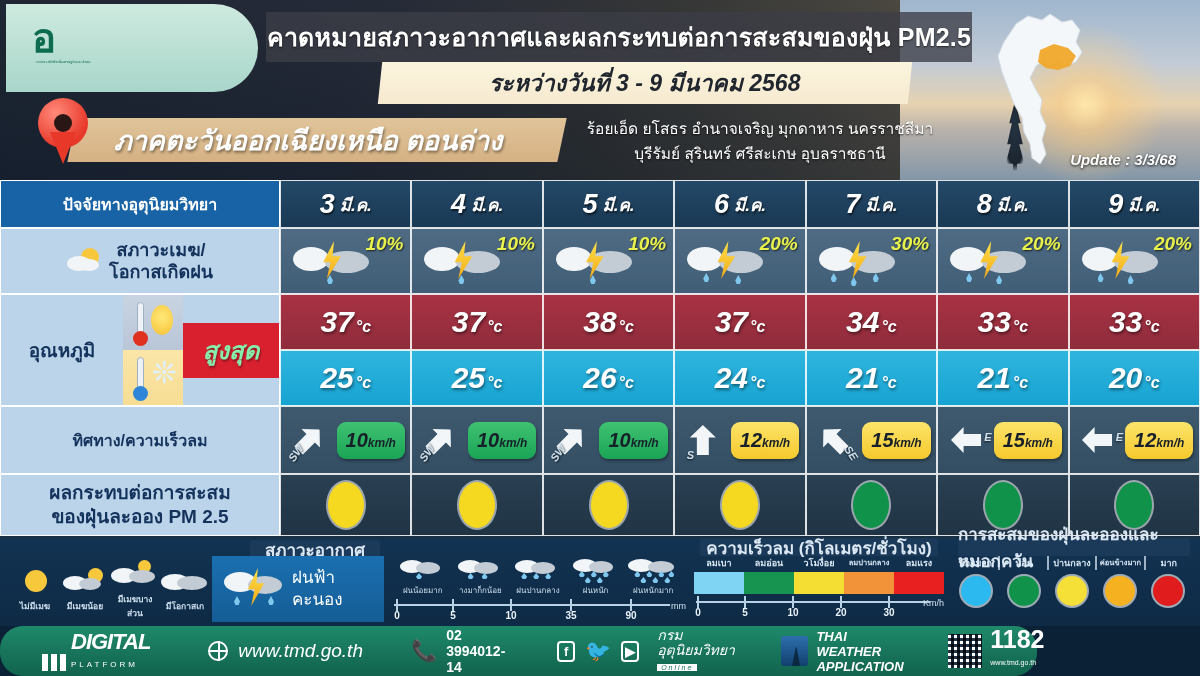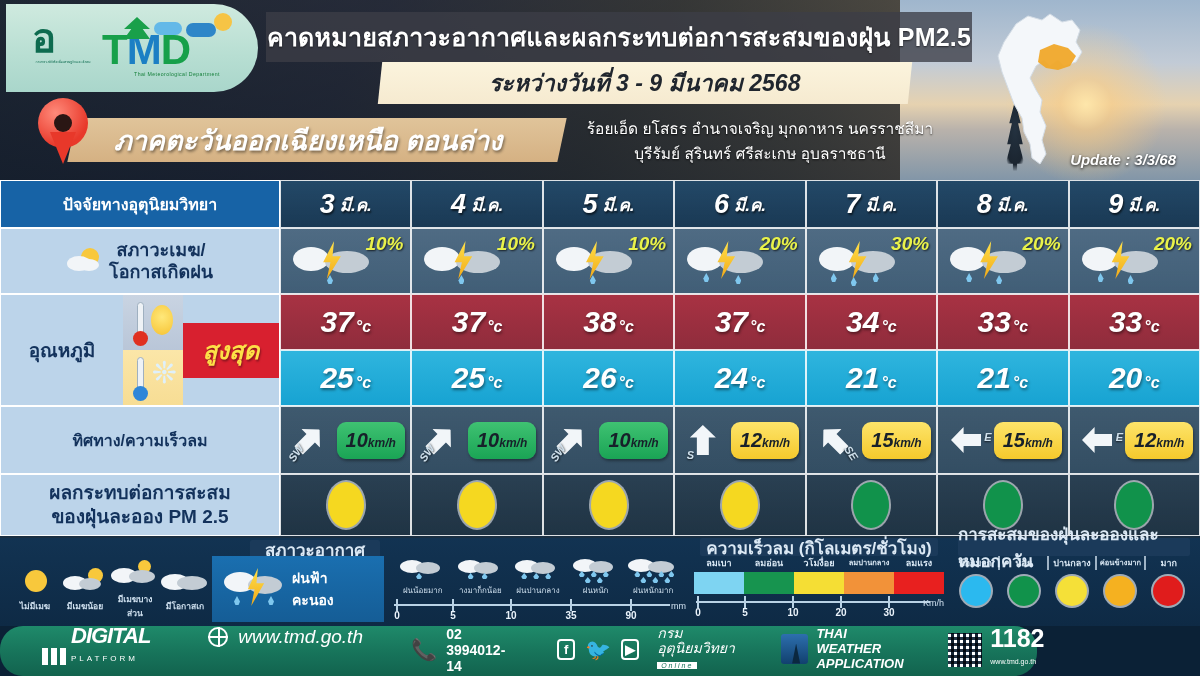--- a/index.html
+++ b/index.html
@@ -179,21 +179,21 @@
   .thermo-hot { height: 55px; background: linear-gradient(180deg,#c9d4e2,#b9c6d8); position: relative; }
   .thermo-cold { height: 55px; background: linear-gradient(180deg,#fbe6a8,#f7dd94); position: relative; }
   .thermo-stick { position: absolute; left: 14px; top: 7px; width: 7px; height: 34px;
     background: #eef2f6; border-radius: 4px; border: 1px solid #9fb0c0; }
   .thermo-bulb { position: absolute; left: 10px; top: 36px; width: 15px; height: 15px; border-radius: 50%; }
   .sun-ic { position: absolute; right: 10px; top: 10px; width: 22px; height: 30px; border-radius: 50%;
     background: radial-gradient(circle at 50% 40%, #ffe87a, #f6c232); }
   .flake { position: absolute; right: 6px; top: 8px; color: #dff0fb; font-size: 30px; line-height: 30px; }
   .sugsud, .tamsud {
     flex: 1 1 0; height: 55px; display: flex; align-items: center; justify-content: center;
-    color: #fde047; font-weight: bold; font-size: 24px; font-style: italic;
+    color: #86efac; font-weight: bold; font-size: 24px; font-style: italic;
     text-shadow: 1px 2px 2px rgba(0,0,0,.35);
   }
   .sugsud { background: #d8202f; }
   .tamsud { background: #1d3f8f; }
 
   
   .row-wind { top: 226px; height: 68px; }
   .row-wind .label-cell { font-size: 16px; }
   .row-wind .day-cell {
     background: linear-gradient(180deg, rgba(82,110,132,.6), rgba(60,88,110,.7));
@@ -236,21 +236,21 @@
     position: absolute; height: 18px; background: #1b3a5a; color: #dce9f5;
     font-size: 17px; font-weight: bold; display: flex; align-items: center; justify-content: center;
     border-radius: 2px;
   }
   .lg-sky { position: absolute; left: 10px; top: 20px; width: 200px; height: 62px;
     display: flex; align-items: center; justify-content: space-around; font-weight: bold; }
   .lg-sky .it { width: 48px; text-align: center; color: #cfe0ef; font-size: 8.5px; }
   .lg-sky .ic { height: 30px; position: relative; margin-bottom: 3px; }
   .lg-storm { position: absolute; left: 212px; top: 18px; width: 172px; height: 66px;
     background: linear-gradient(180deg,#1a6fb0,#155d96); display: flex; align-items: center; gap: 8px; padding-left: 12px; }
-  .lg-storm .txt { color: #ffffff; font-size: 14px; font-weight: bold; line-height: 22px; }
+  .lg-storm .txt { color: #ffffff; font-size: 17px; font-weight: normal; line-height: 22px; }
   .lg-rain { position: absolute; left: 390px; top: 18px; width: 296px; height: 66px; }
   .lg-rain .items { display: flex; justify-content: space-between; padding: 0 4px; }
   .lg-rain .it { width: 58px; text-align: center; color: #cfe0ef; font-size: 8px; }
   .lg-rain .ic { height: 26px; position: relative; margin-bottom: 2px; }
   .scale-line { position: relative; height: 22px; margin-top: 2px; }
   .scale-line .bar { position: absolute; left: 4px; right: 16px; top: 5px; height: 2px; background: #b9d2e5; }
   .scale-line .tk { position: absolute; top: 0; width: 2px; height: 12px; background: #b9d2e5; }
   .scale-line .vl { position: absolute; top: 11px; color: #eaf3fb; font-size: 10px; font-weight: bold; transform: translateX(-50%); }
   .scale-line .mm { position: absolute; right: 0; top: 2px; color: #cfe0ef; font-size: 9px; }
 
@@ -265,21 +265,21 @@
   .lg-pm .nm { flex: 1 1 0; text-align: center; color: #dbe9f5; font-size: 9px; font-weight: bold;
     border-left: 2px solid rgba(220,235,248,.7); }
   .lg-pm .nm:first-child { border-left: 0; }
   .lg-pm .dots { display: flex; margin-top: 6px; }
   .lg-pm .dc { flex: 1 1 0; display: flex; justify-content: center; }
   .lg-pm .dd { width: 30px; height: 30px; border-radius: 50%; box-shadow: 0 0 0 2px rgba(255,255,255,.6); }
 
   
   .footer { position: absolute; left: 0; top: 626px; width: 1037px; height: 50px;
     background: linear-gradient(180deg, #1f8a6a 0%, #17735a 55%, #12634e 100%);
-    display: flex; align-items: flex-start; border-radius: 23px; }
+    display: flex; align-items: center; border-radius: 23px; }
   .foot-item { display: flex; align-items: center; color: #ffffff; }
   .digital-logo { margin-left: 42px; display: flex; align-items: flex-end; gap: 5px; }
   .dl-bars { display: flex; gap: 3px; align-items: flex-end; }
   .dl-bars i { display: block; width: 6px; background: #ffffff; }
   .dl-text { font-size: 22px; font-style: italic; font-weight: bold; letter-spacing: -1px; line-height: 20px; }
   .dl-sub { font-size: 8px; letter-spacing: 3px; text-align: right; }
   .globe { width: 20px; height: 20px; border-radius: 50%; border: 2px solid #ffffff; position: relative; }
   .globe:before { content:""; position:absolute; left:8px; top:-2px; width:0; height:20px; border-left:2px solid #fff; }
   .globe:after { content:""; position:absolute; left:-2px; top:7px; width:20px; height:0; border-top:2px solid #fff; }
   .url { font-size: 19px; font-style: italic; margin-left: 10px; }
@@ -316,30 +316,20 @@
 <div id="root">
 
   <div class="header">
     <div class="header-photo"></div>
 
     <div class="logo-pill">
       <div class="logo-moe">
         <div class="glyph">อ</div>
         <div class="subtxt">กระทรวงดิจิทัลเพื่อเศรษฐกิจและสังคม</div>
       </div>
-      <div class="logo-tmd">
-        <div class="tmd-deco">
-          <span class="tree"></span>
-          <span class="cloud1"></span>
-          <span class="cloud2"></span>
-          <span class="sun"></span>
-        </div>
-        <div class="tmd-word"><span>T</span><span class="m">M</span><span>D</span></div>
-        <div class="tmd-sub">Thai Meteorological Department</div>
-      </div>
     </div>
 
     <div class="title-bar">
       <div class="t">คาดหมายสภาวะอากาศและผลกระทบต่อการสะสมของฝุ่น PM2.5</div>
     </div>
 
     <div class="subtitle-bar">
       <div class="t">ระหว่างวันที่ 3 - 9 มีนาคม 2568</div>
     </div>
 

